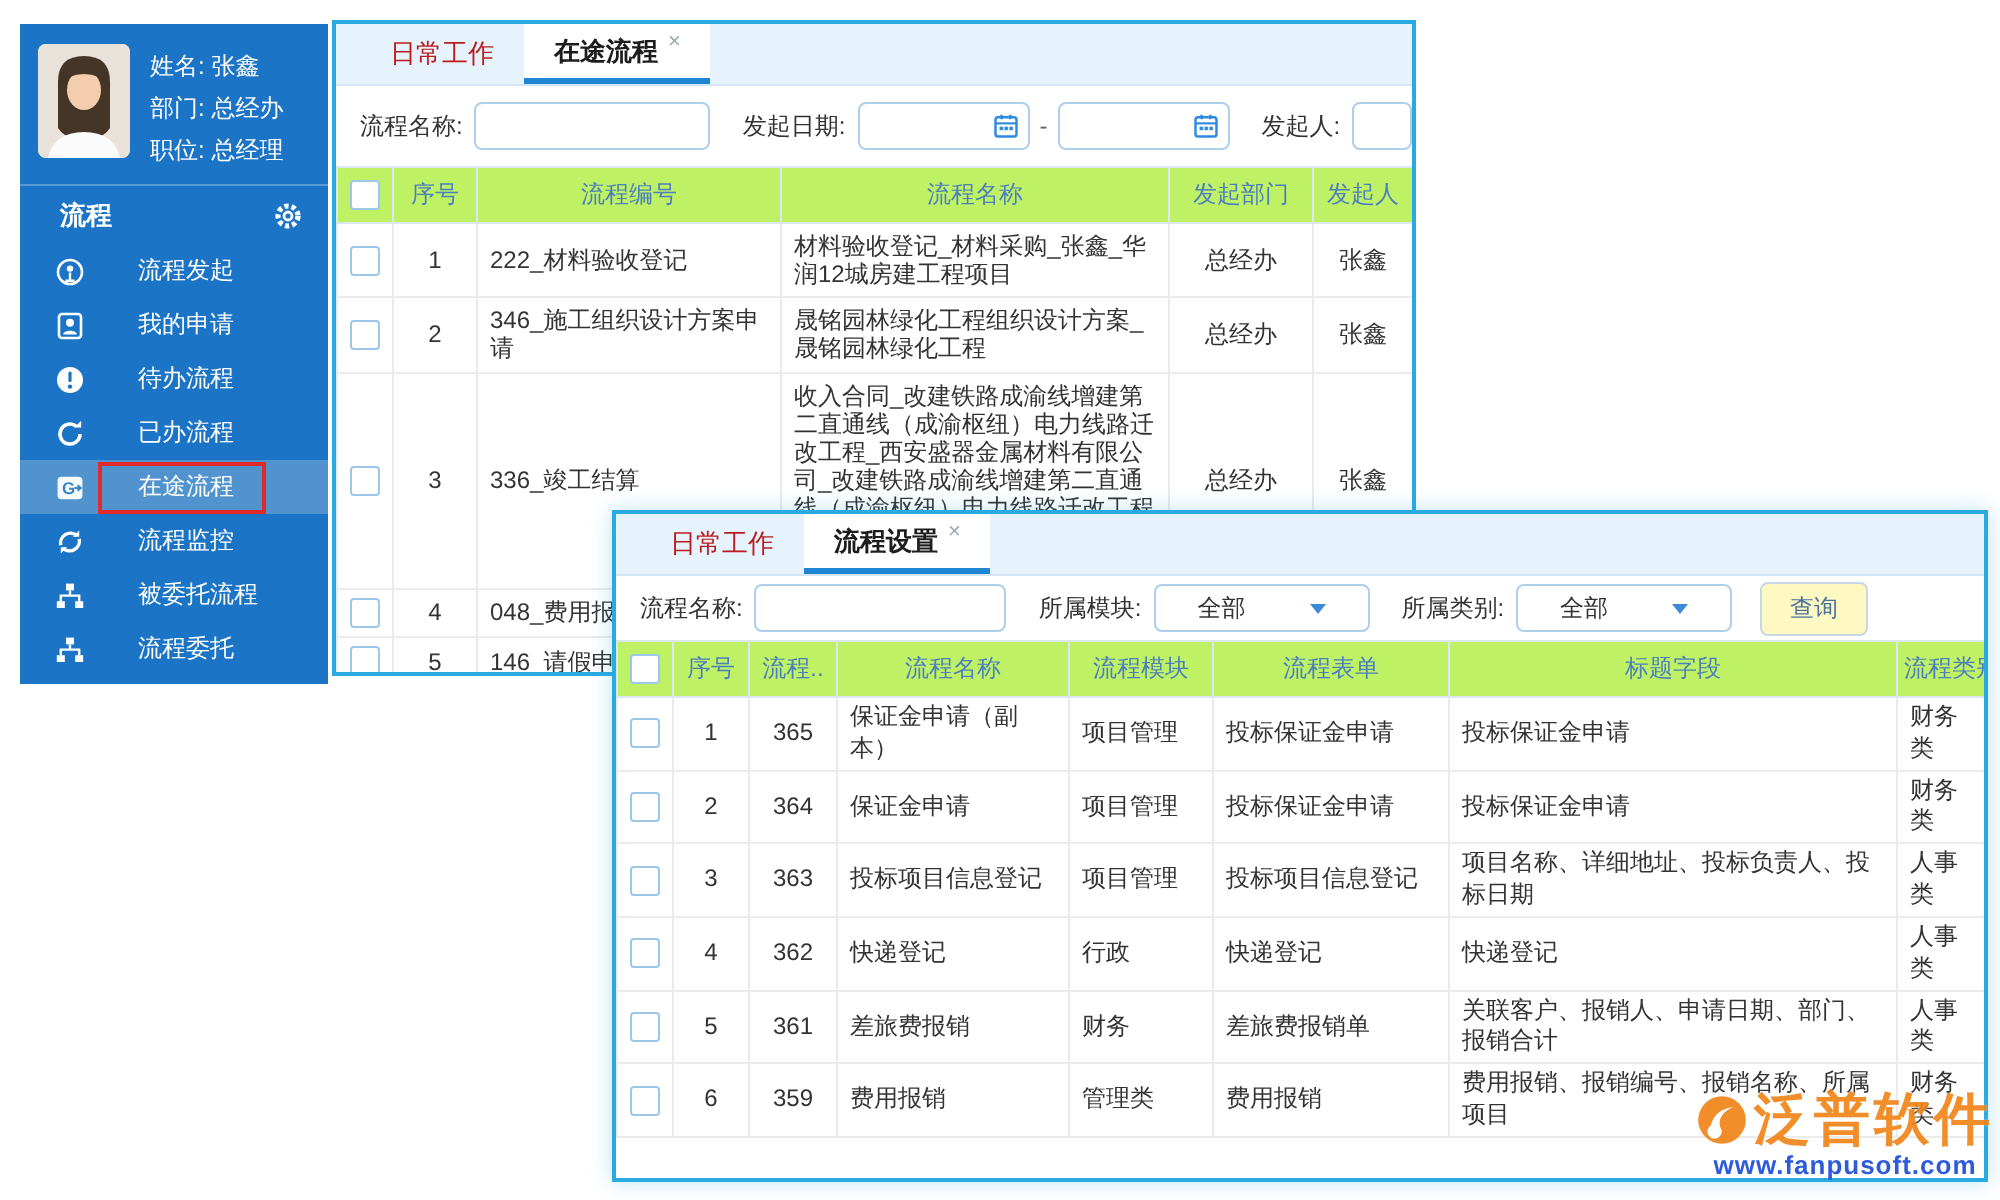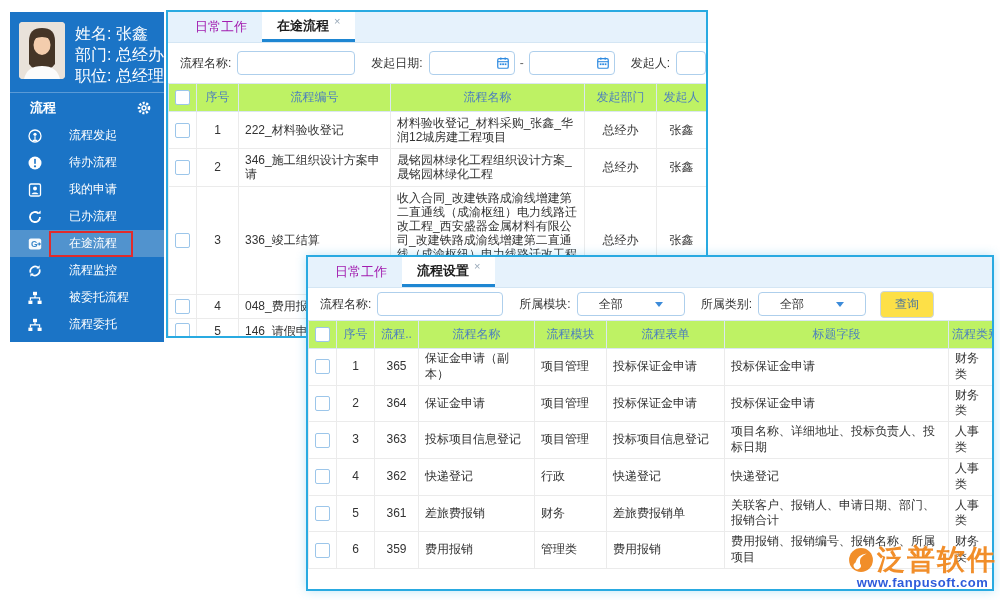--- a/index.html
+++ b/index.html
@@ -3,58 +3,58 @@
 <meta charset="utf-8">
 <style>
   html,body{margin:0;padding:0;}
   .canvas{position:relative;width:1000px;height:600px;background:#fff;overflow:hidden;
           font-family:"Liberation Sans","DejaVu Sans",sans-serif;}
 
   
   .sidebar{position:absolute;left:10px;top:12px;width:154px;height:330px;background:#1b74c6;color:#fff;z-index:3;}
   .profile{display:flex;gap:10px;padding:10px 6px 6px 9px;}
   .avatar{width:46px;height:57px;border-radius:4px;overflow:hidden;flex:none;background:#e9e2da;}
-  .pinfo{font-size:16px;line-height:21px;padding-top:1px;white-space:nowrap;}
+  .pinfo{font-size:12px;line-height:21px;padding-top:1px;white-space:nowrap;}
   .menu-head{height:29px;display:flex;align-items:center;padding:0 12px 0 20px;
              font-size:13px;font-weight:bold;border-top:1px solid rgba(255,255,255,.28);}
   .menu-head .gear{margin-left:auto;width:16px;height:16px;display:flex;cursor:pointer;}
   .mitem{height:27px;display:flex;align-items:center;padding-left:17px;font-size:12px;position:relative;cursor:pointer;gap:16px;}
   .mitem.sel{background:#5193ce;}
   .micon{width:16px;height:16px;margin-right:10px;display:flex;flex:none;}
   .micon svg{width:16px;height:16px;}
   .annot{position:absolute;left:39px;top:1px;width:80px;height:22px;border:2px solid #e12b2b;pointer-events:none;}
 
   
   .win{position:absolute;background:#fff;border:2px solid #29aae1;box-sizing:border-box;overflow:hidden;}
   #flow-win{left:166px;top:10px;width:542px;height:328px;z-index:2;}
   #set-win{left:306px;top:255px;width:688px;height:336px;z-index:5;box-shadow:0 0 10px rgba(41,170,225,.30);}
 
   .tabbar{height:30px;background:#e6f2fc;border-bottom:1px solid #d4e6f4;display:flex;align-items:stretch;padding-left:12px;}
-  .tab{display:flex;align-items:center;padding:0 15px;font-size:13px;color:#a21caf;cursor:pointer;}
+  .tab{display:flex;align-items:center;padding:0 15px;font-size:13px;color:#b91c1c;cursor:pointer;}
   .tab.active{background:#fff;font-weight:bold;color:#1d1d1d;border-bottom:3px solid #1e86d2;}
   .tab-close{font-size:11px;color:#98a8b8;margin-left:5px;position:relative;top:-5px;font-weight:normal;}
 
   .filterbar{display:flex;align-items:center;padding:0 12px;font-size:12px;color:#333;white-space:nowrap;}
   #flow-win .filterbar{height:40px;}
   #set-win .filterbar{height:32px;border-bottom:0;}
   .flabel{margin-right:6px;}
   .gap{margin-left:16px;}
   input.txt{height:24px;border:1px solid #aecfec;border-radius:4px;padding:0 6px;font-size:12px;
             box-sizing:border-box;outline:none;color:#333;}
   .w118{width:118px;} .w126{width:126px;}
   .datewrap{position:relative;display:inline-flex;}
   .datewrap input{width:86px;padding-right:22px;}
   .datewrap .cal{position:absolute;right:5px;top:5px;width:14px;height:14px;cursor:pointer;}
   .dash{margin:0 5px;color:#666;}
   .grow1{flex:1;min-width:30px;}
 
   .btnrow{display:flex;gap:12px;padding:4px 12px 5px;border-bottom:1px solid #e7eef5;align-items:center;}
   .btn{background:#cfe7f8;color:#2f7ec7;border:1px solid #bcdcf5;border-radius:4px;font-size:12px;
        padding:4px 12px;cursor:pointer;font-family:inherit;}
-  .btn-query{background:#fde047;border:1px solid #c9d6e4;color:#4a749e;border-radius:4px;font-size:12px;
+  .btn-query{background:#fef9c3;border:1px solid #c9d6e4;color:#4a749e;border-radius:4px;font-size:12px;
              padding:4px 14px;margin-left:14px;cursor:pointer;font-family:inherit;}
 
   .select{height:24px;width:108px;border:1px solid #aecfec;border-radius:4px;background:#fff;display:inline-flex;
           align-items:center;justify-content:space-between;padding:0 21px;box-sizing:border-box;cursor:pointer;}
   .caret{width:0;height:0;border-left:4px solid transparent;border-right:4px solid transparent;border-top:5px solid #3c8bd9;}
 
   
   .grid{border-collapse:collapse;table-layout:fixed;width:100%;}
   .grid th{background:#bef264;color:#4d7fbe;font-weight:normal;font-size:12px;padding:5px 3px;
            border:1px solid #dbe7f2;text-align:center;overflow:hidden;white-space:nowrap;}
@@ -111,36 +111,36 @@
               <circle cx="8" cy="8" r="6" fill="none" stroke="#fff" stroke-width="1.3"></circle>
               <circle cx="8" cy="6.3" r="1.6" fill="#fff"></circle>
               <path d="M8 8.2 V12 M5.7 12.4 h4.6" stroke="#fff" stroke-width="1.2" fill="none"></path>
             </svg>
           </span>
           <span>流程发起</span>
         </div>
         <div class="mitem">
           <span class="micon">
             <svg viewBox="0 0 16 16">
+              <rect x="2.5" y="2" width="11" height="12" rx="1.5" fill="none" stroke="#fff" stroke-width="1.3"></rect>
+              <circle cx="8" cy="6.4" r="2" fill="#fff"></circle>
+              <path d="M4.6 12.2 c0-2.4 6.8-2.4 6.8 0 z" fill="#fff"></path>
+            </svg>
+          </span>
+          <span>我的申请</span>
+        </div>
+        <div class="mitem">
+          <span class="micon">
+            <svg viewBox="0 0 16 16">
               <circle cx="8" cy="8" r="6.5" fill="#fff"></circle>
               <rect x="7.2" y="3.8" width="1.6" height="5.2" rx=".8" fill="#1b74c6"></rect>
               <circle cx="8" cy="11.3" r="1.1" fill="#1b74c6"></circle>
             </svg>
           </span>
           <span>待办流程</span>
-        </div>
-        <div class="mitem">
-          <span class="micon">
-            <svg viewBox="0 0 16 16">
-              <rect x="2.5" y="2" width="11" height="12" rx="1.5" fill="none" stroke="#fff" stroke-width="1.3"></rect>
-              <circle cx="8" cy="6.4" r="2" fill="#fff"></circle>
-              <path d="M4.6 12.2 c0-2.4 6.8-2.4 6.8 0 z" fill="#fff"></path>
-            </svg>
-          </span>
-          <span>我的申请</span>
         </div>
         <div class="mitem">
           <span class="micon">
             <svg viewBox="0 0 16 16">
               <path d="M13 8 a5 5 0 1 1 -1.7-3.75" fill="none" stroke="#fff" stroke-width="1.8"></path>
               <path d="M13.6 1.4 v3.4 h-3.4 z" fill="#fff"></path>
             </svg>
           </span>
           <span>已办流程</span>
         </div>

